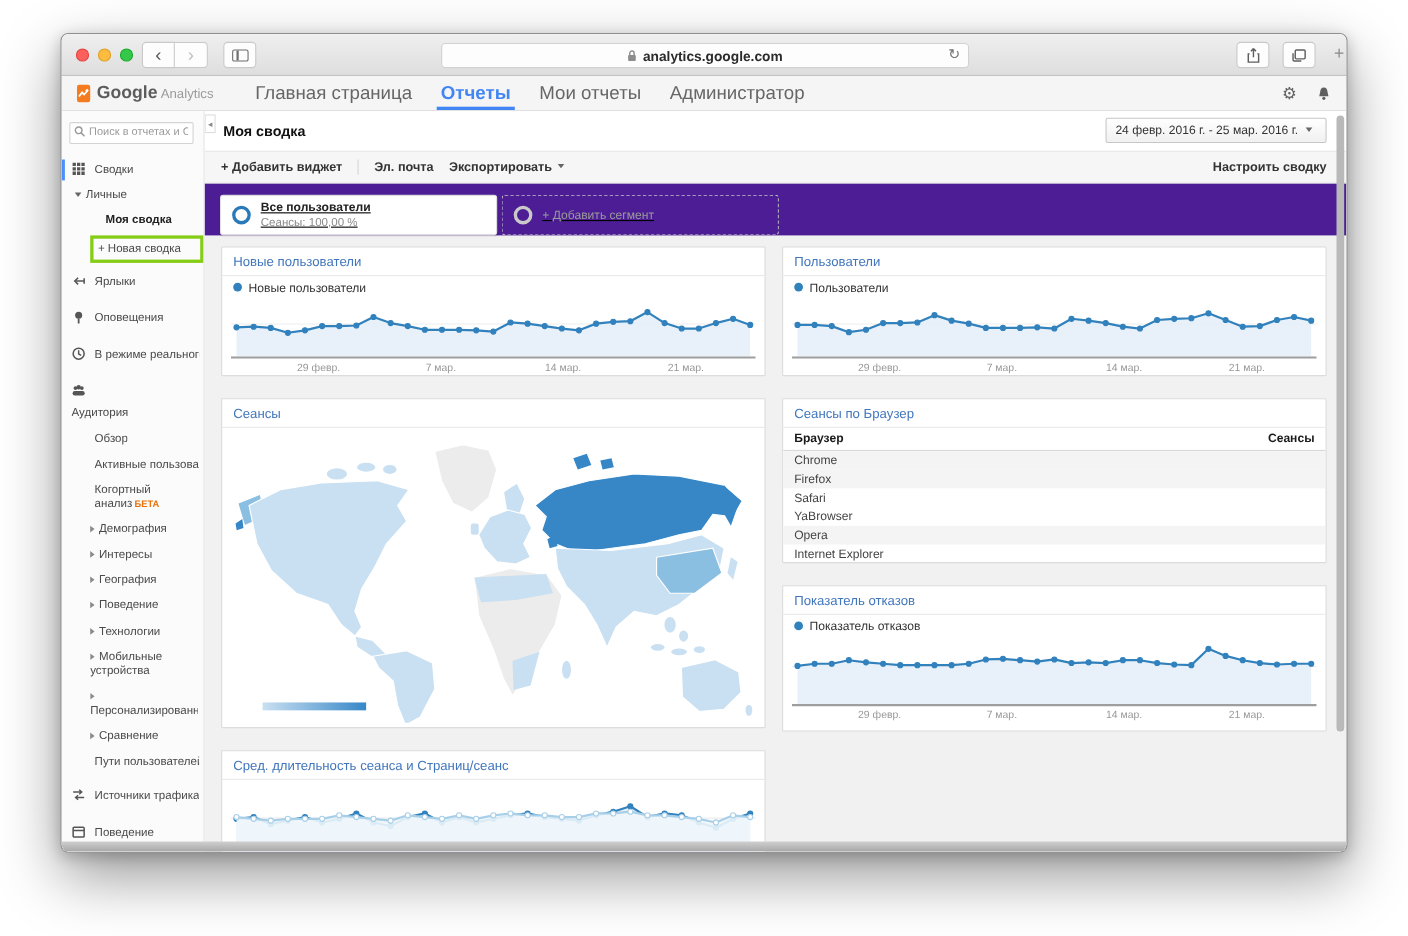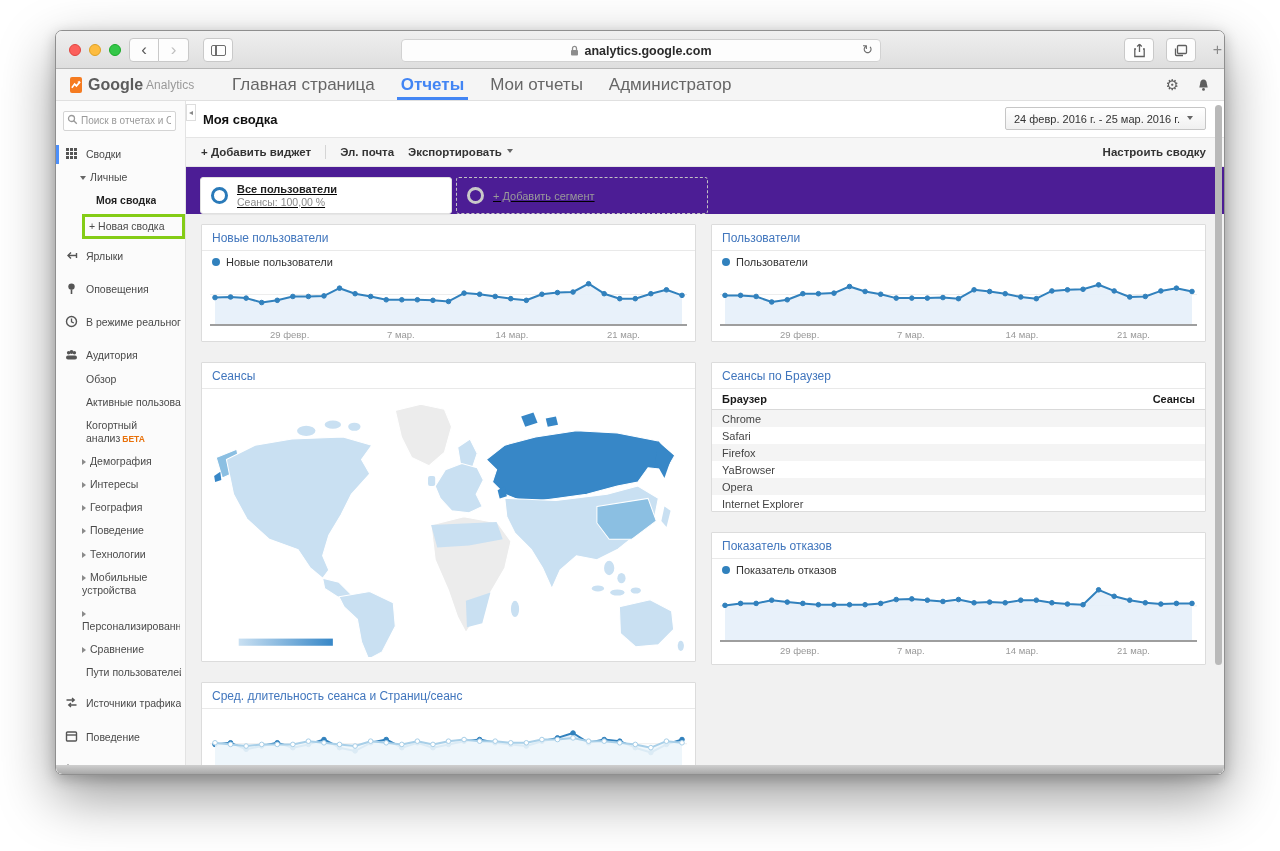--- a/index.html
+++ b/index.html
@@ -194,21 +194,21 @@
             </svg>
           <input class="search-input" placeholder="Поиск в отчетах и Справ" style="">
         </div>
 
         <div class="sb-item activebar">
           <svg class="ic ico" width="13" height="13" viewBox="0 0 13 13">
               <path fill="#555" d="M1,1h3v3H1z M5,1h3v3H5z M9,1h3v3H9z M1,5h3v3H1z M5,5h3v3H5z M9,5h3v3H9z M1,9h3v3H1z M5,9h3v3H5z M9,9h3v3H9z"></path>
             </svg>
           <span class="sb-label nowrap">Сводки</span>
         </div>
-        <div class="sb-item sb-l1" style="padding-left:24px;">
+        <div class="sb-item sb-l1" style="padding-left:12px;">
           <span><span class="caret-d"></span><span>Личные</span></span>
         </div>
         <div class="sb-item sb-l2">
           <span class="sb-label nowrap">Моя сводка</span>
         </div>
         <div class="sb-item" style="padding:2px 0;">
           <span class="sb-highlight nowrap"><span>+ Новая сводка</span></span>
         </div>
         <div class="sb-item" style="margin-top:4px;">
           <svg class="ic ico" width="13" height="13" viewBox="0 0 13 13">
@@ -225,21 +225,21 @@
             </svg>
           <span class="sb-label nowrap">Оповещения</span>
         </div>
         <div class="sb-item" style="margin-top:10px;">
           <svg class="ic ico" width="13" height="13" viewBox="0 0 13 13">
               <circle cx="6.5" cy="6.5" r="5" fill="none" stroke="#555" stroke-width="1.4"></circle>
               <path d="M6.5 3.5 V6.8 L8.8 8" fill="none" stroke="#555" stroke-width="1.3"></path>
             </svg>
           <span class="sb-label nowrap">В режиме реального врем</span>
         </div>
-        <div class="sb-item" style="margin-top:10px;">
+        <div class="sb-item" style="margin-top:10px;flex-direction:column;">
           <svg class="ic ico" width="13" height="13" viewBox="0 0 13 13">
               <circle cx="3.6" cy="4.8" r="1.7" fill="#555"></circle>
               <circle cx="9.4" cy="4.8" r="1.7" fill="#555"></circle>
               <circle cx="6.5" cy="4" r="2" fill="#555"></circle>
               <rect x="1" y="7.5" width="11" height="4" rx="2" fill="#555"></rect>
             </svg>
           <span class="sb-label nowrap">Аудитория</span>
         </div>
         <div class="sb-item sb-l1">
             <span class="sb-label nowrap">Обзор</span>
@@ -579,26 +579,26 @@
               <div class="card-title">Сеансы по Браузер</div>
               <div class="tbl">
                 <div class="tbl-head">
                   <span>Браузер</span>
                   <span>Сеансы</span>
                 </div>
                 <div class="tbl-row odd">
                     <span>Chrome</span>
                     <span></span>
                   </div>
+                <div class="tbl-row odd">
+                    <span>Firefox</span>
+                    <span></span>
+                  </div>
                 <div class="tbl-row">
                     <span>Safari</span>
-                    <span></span>
-                  </div>
-                <div class="tbl-row odd">
-                    <span>Firefox</span>
                     <span></span>
                   </div>
                 <div class="tbl-row">
                     <span>YaBrowser</span>
                     <span></span>
                   </div>
                 <div class="tbl-row odd">
                     <span>Opera</span>
                     <span></span>
                   </div>

